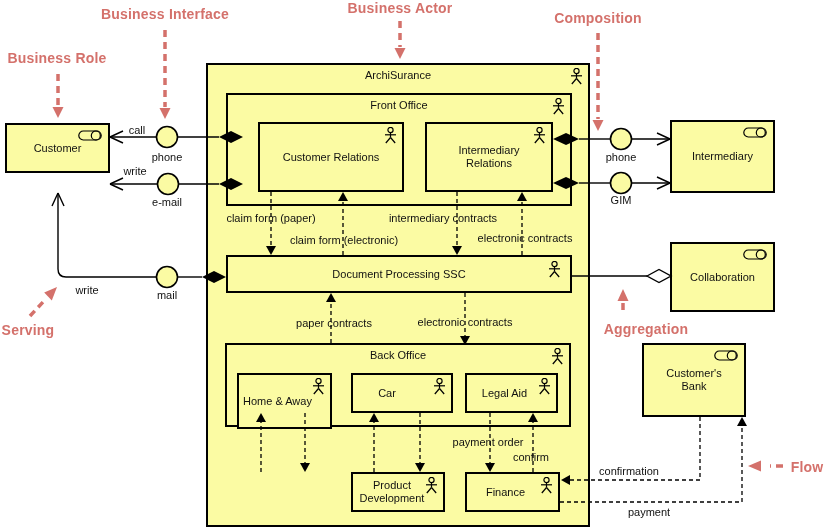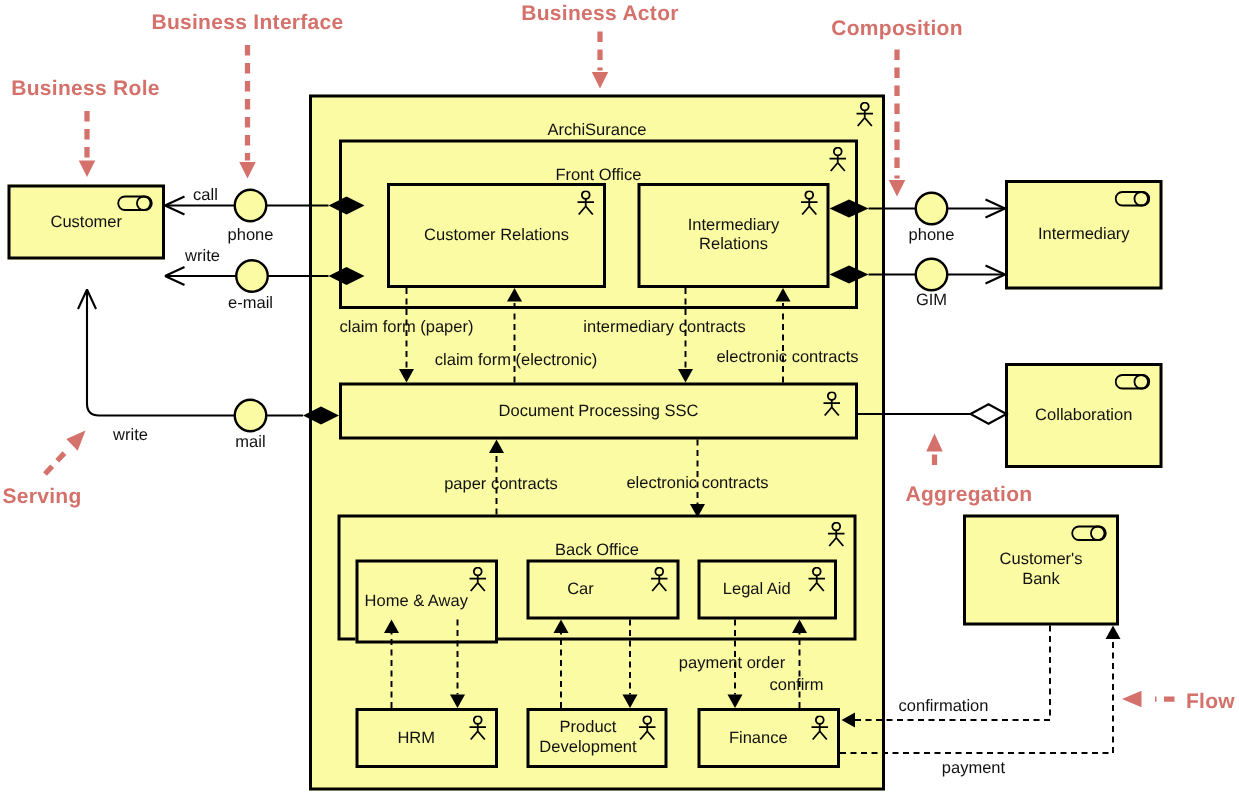--- a/index.html
+++ b/index.html
@@ -10,21 +10,21 @@
   html,body{margin:0;padding:0;background:#fff;}
   #stage{
     position:relative;width:826px;height:530px;background:#fff;overflow:hidden;
     font-family:"Liberation Sans",sans-serif;color:#111;
   }
   .node{
     position:absolute;background:var(--yellow);border:2px solid var(--line);
     box-sizing:border-box;font-size:11px;line-height:13px;
   }
   .leaf{display:flex;align-items:center;justify-content:center;text-align:center;}
-  .ctitle{text-align:center;margin-top:16px;font-size:11px;}
+  .ctitle{text-align:center;margin-top:4px;font-size:11px;}
   .icon{position:absolute;}
   .icon.actor{top:3px;right:5px;width:13px;height:17px;}
   .icon.role{top:5px;right:6px;width:24px;height:11px;}
   .dps .icon.actor{top:4px;right:9px;}
   .narrow{max-width:80px;}
   .elabel{
     position:absolute;font-size:11px;line-height:12px;white-space:nowrap;
     transform:translateX(-50%);z-index:6;color:#111;
   }
   .ann{
@@ -116,26 +116,20 @@
         <use href="#sym-actor"></use>
       </svg>
   </div>
   <div class="node leaf" style="left:465px;top:373px;width:93px;height:40px;padding-right:14px">
     <div>Legal Aid</div>
     <svg class="icon actor" viewBox="0 0 13 17">
         <use href="#sym-actor"></use>
       </svg>
   </div>
 
-  <div class="node leaf" style="left:237px;top:472px;width:95px;height:40px;padding-right:14px">
-    <div>HRM</div>
-    <svg class="icon actor" viewBox="0 0 13 17">
-        <use href="#sym-actor"></use>
-      </svg>
-  </div>
   <div class="node leaf" style="left:351px;top:472px;width:94px;height:40px;padding-right:12px">
     <div class="narrow" style="text-align:center">Product Development</div>
     <svg class="icon actor" viewBox="0 0 13 17">
         <use href="#sym-actor"></use>
       </svg>
   </div>
   <div class="node leaf" style="left:465px;top:472px;width:95px;height:40px;padding-right:14px">
     <div>Finance</div>
     <svg class="icon actor" viewBox="0 0 13 17">
         <use href="#sym-actor"></use>

